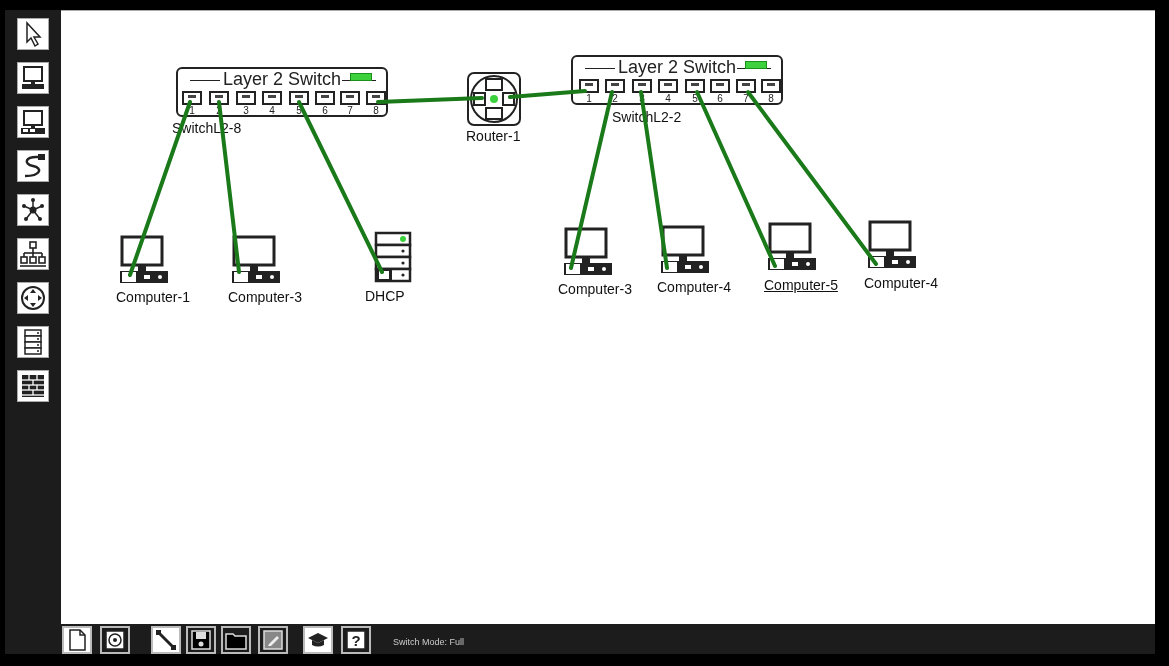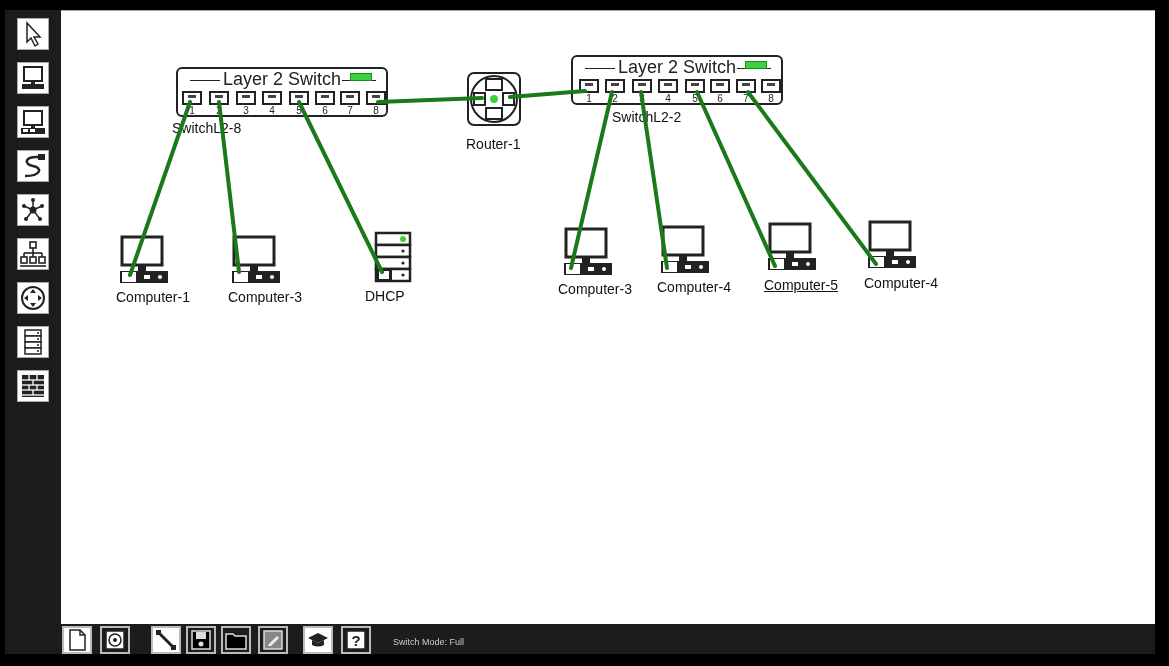--- a/index.html
+++ b/index.html
@@ -195,21 +195,21 @@
     <circle cx="28" cy="28" r="23" fill="#fff" stroke="#222" stroke-width="2"></circle>
     <g fill="#fff" stroke="#222" stroke-width="2">
       <rect x="20" y="8" width="16" height="11"></rect>
       <rect x="20" y="37" width="16" height="11"></rect>
       <rect x="8" y="22" width="11" height="12"></rect>
       <rect x="37" y="22" width="11" height="12"></rect>
     </g>
     <circle cx="28" cy="28" r="4" fill="#3dd13d"></circle>
   </svg>
 </div>
-<div class="label" style="left:466px; top:128px;margin-top:8px;">Router-1</div>
+<div class="label" style="left:466px; top:128px;">Router-1</div>
 
 <div class="device" style="left:116px; top:235px;">
   <svg width="54" height="50" viewBox="0 0 54 50">
       <rect x="6" y="2" width="40" height="28" fill="#fff" stroke="#222" stroke-width="3"></rect>
       <rect x="22" y="30" width="8" height="6" fill="#222"></rect>
       <rect x="4" y="36" width="48" height="12" fill="#222"></rect>
       <rect x="6" y="37" width="14" height="10" fill="#fff"></rect>
       <rect x="28" y="40" width="6" height="4" fill="#fff"></rect>
       <circle cx="44" cy="42" r="2" fill="#fff"></circle>
     </svg>

